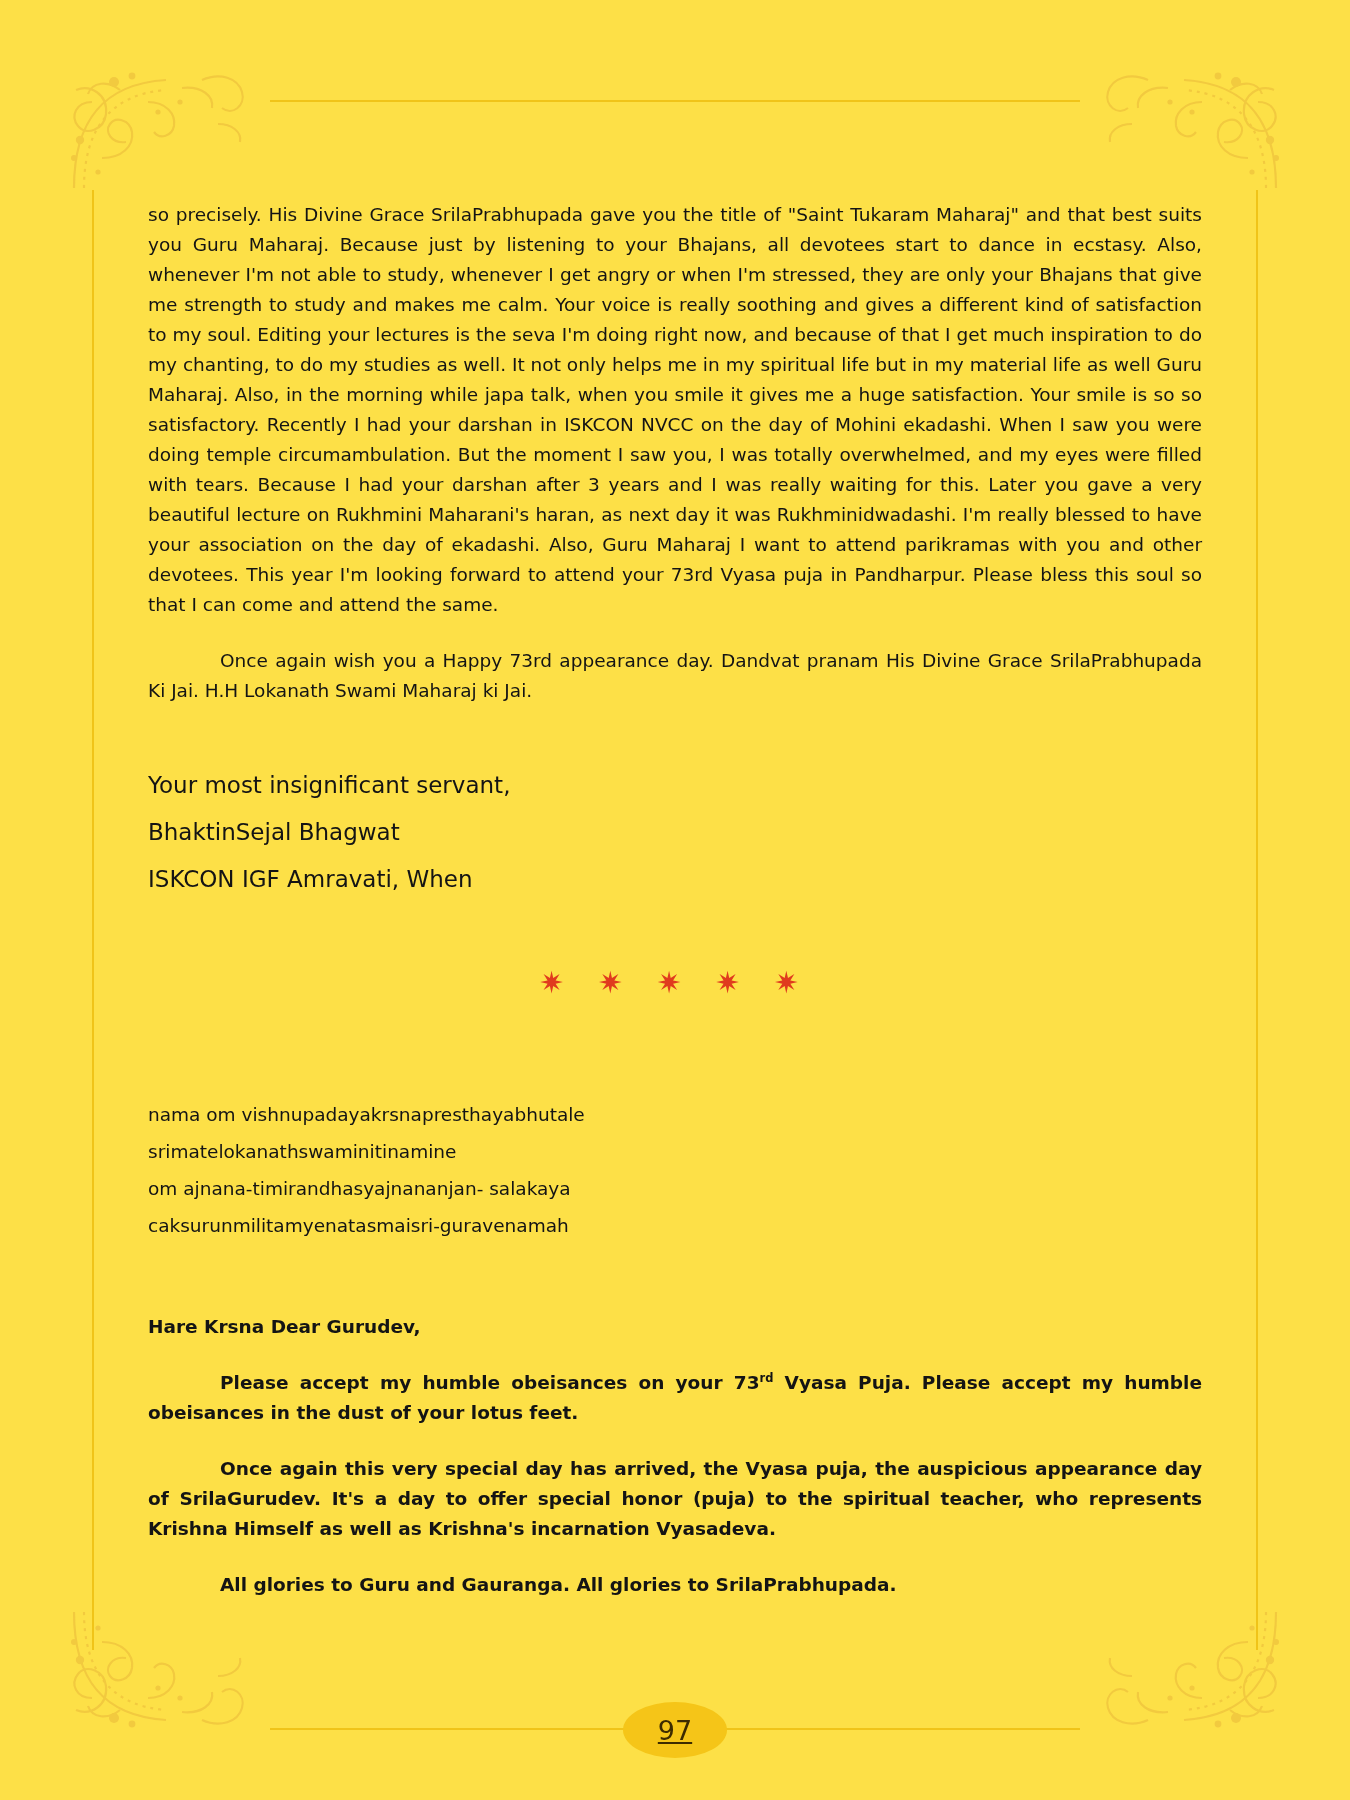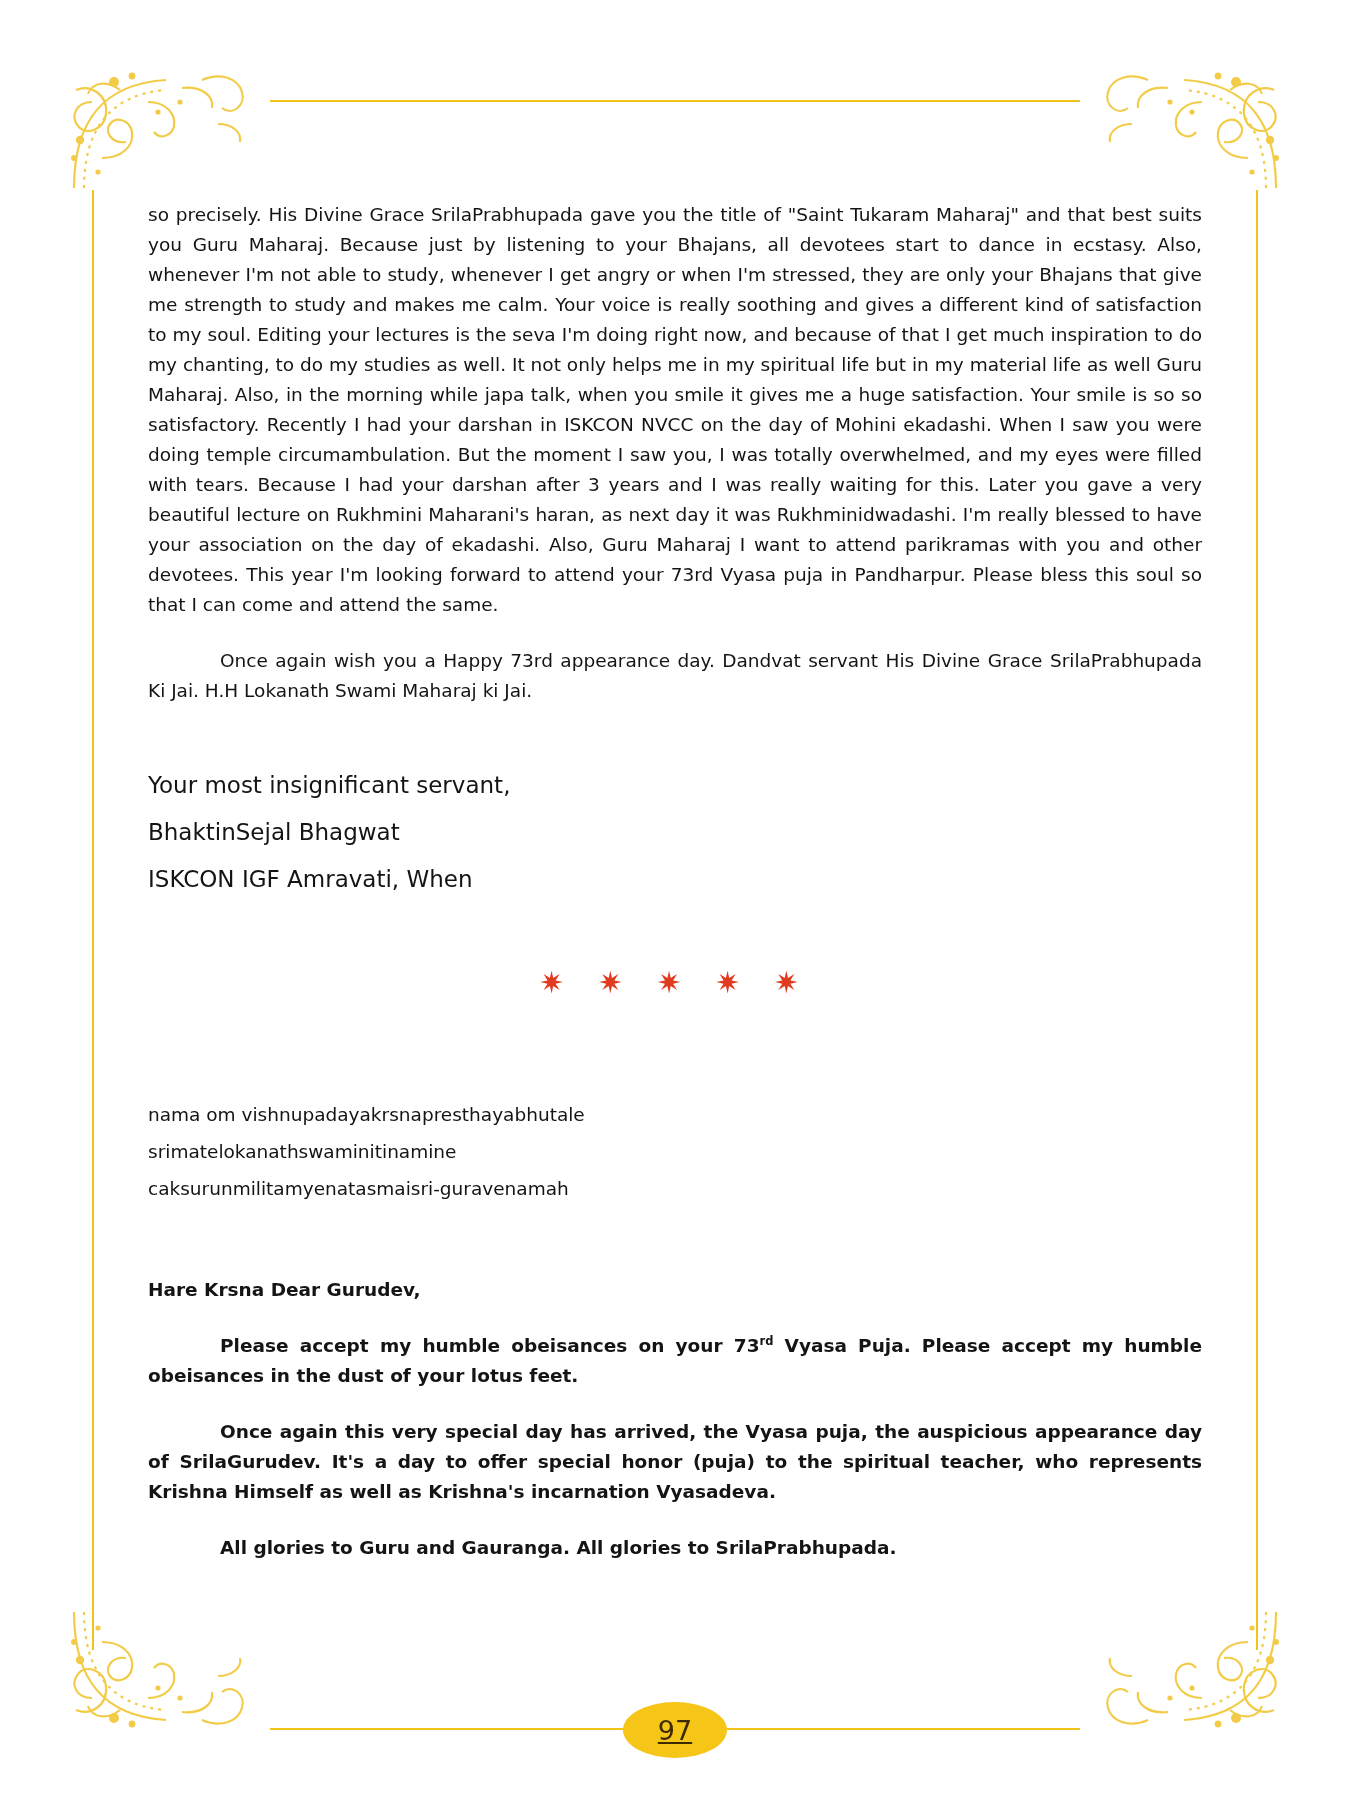--- a/index.html
+++ b/index.html
@@ -11,21 +11,21 @@
     height: 1800px;
     background: #fdf4c9;
     font-family: "DejaVu Sans", sans-serif;
     overflow: hidden;
   }
 
   .page {
     position: relative;
     width: 1350px;
     height: 1800px;
-    background: #ffffff;
+    background: #fde047;
     box-sizing: border-box;
   }
 
   
   .frame-line-top,
   .frame-line-bottom {
     position: absolute;
     height: 2px;
     background: #f0c419;
   }
@@ -214,33 +214,34 @@
       <circle cx="36" cy="110" r="2.6" fill="currentColor" stroke="none"></circle>
       <path d="M140 18 C158 10 176 16 180 30 C184 44 170 54 160 46"></path>
       <path d="M156 62 C170 62 180 70 178 80"></path>
     </svg>
   </div>
 
   <div class="content">
 
     <p>so precisely. His Divine Grace SrilaPrabhupada gave you the title of "Saint Tukaram Maharaj" and that best suits you Guru Maharaj. Because just by listening to your Bhajans, all devotees start to dance in ecstasy. Also, whenever I'm not able to study, whenever I get angry or when I'm stressed, they are only your Bhajans that give me strength to study and makes me calm. Your voice is really soothing and gives a different kind of satisfaction to my soul. Editing your lectures is the seva I'm doing right now, and because of that I get much inspiration to do my chanting, to do my studies as well. It not only helps me in my spiritual life but in my material life as well Guru Maharaj. Also, in the morning while japa talk, when you smile it gives me a huge satisfaction. Your smile is so so satisfactory. Recently I had your darshan in ISKCON NVCC on the day of Mohini ekadashi. When I saw you were doing temple circumambulation. But the moment I saw you, I was totally overwhelmed, and my eyes were filled with tears. Because I had your darshan after 3 years and I was really waiting for this. Later you gave a very beautiful lecture on Rukhmini Maharani's haran, as next day it was Rukhminidwadashi. I'm really blessed to have your association on the day of ekadashi. Also, Guru Maharaj I want to attend parikramas with you and other devotees. This year I'm looking forward to attend your 73rd Vyasa puja in Pandharpur. Please bless this soul so that I can come and attend the same.</p>
 
-    <p class="indent gap-top">Once again wish you a Happy 73rd appearance day. Dandvat servant His Divine Grace SrilaPrabhupada Ki Jai. H.H Lokanath Swami Maharaj ki Jai.</p>
+    <p class="indent gap-top">Once again wish you a Happy 73rd appearance day. Dandvat pranam His Divine Grace SrilaPrabhupada Ki Jai. H.H Lokanath Swami Maharaj ki Jai.</p>
 
     <div class="signoff">
       <div>Your most insignificant servant,</div>
       <div>BhaktinSejal Bhagwat</div>
       <div>ISKCON IGF Amravati, When</div>
     </div>
 
     <div class="stars">✷ ✷ ✷ ✷ ✷</div>
 
     <div class="prayer">
       <div>nama om vishnupadayakrsnapresthayabhutale</div>
       <div>srimatelokanathswaminitinamine</div>
+      <div>om ajnana-timirandhasyajnananjan- salakaya</div>
       <div>caksurunmilitamyenatasmaisri-guravenamah</div>
     </div>
 
     <div class="letter2">
       <p class="salutation">Hare Krsna Dear Gurudev,</p>
 
       <p class="indent gap-top"><span>Please accept my humble obeisances on your 73</span><sup>rd</sup><span> Vyasa Puja. Please accept my humble obeisances in the dust of your lotus feet.</span></p>
 
       <p class="indent gap-top">Once again this very special day has arrived, the Vyasa puja, the auspicious appearance day of SrilaGurudev. It's a day to offer special honor (puja) to the spiritual teacher, who represents Krishna Himself as well as Krishna's incarnation Vyasadeva.</p>
 

